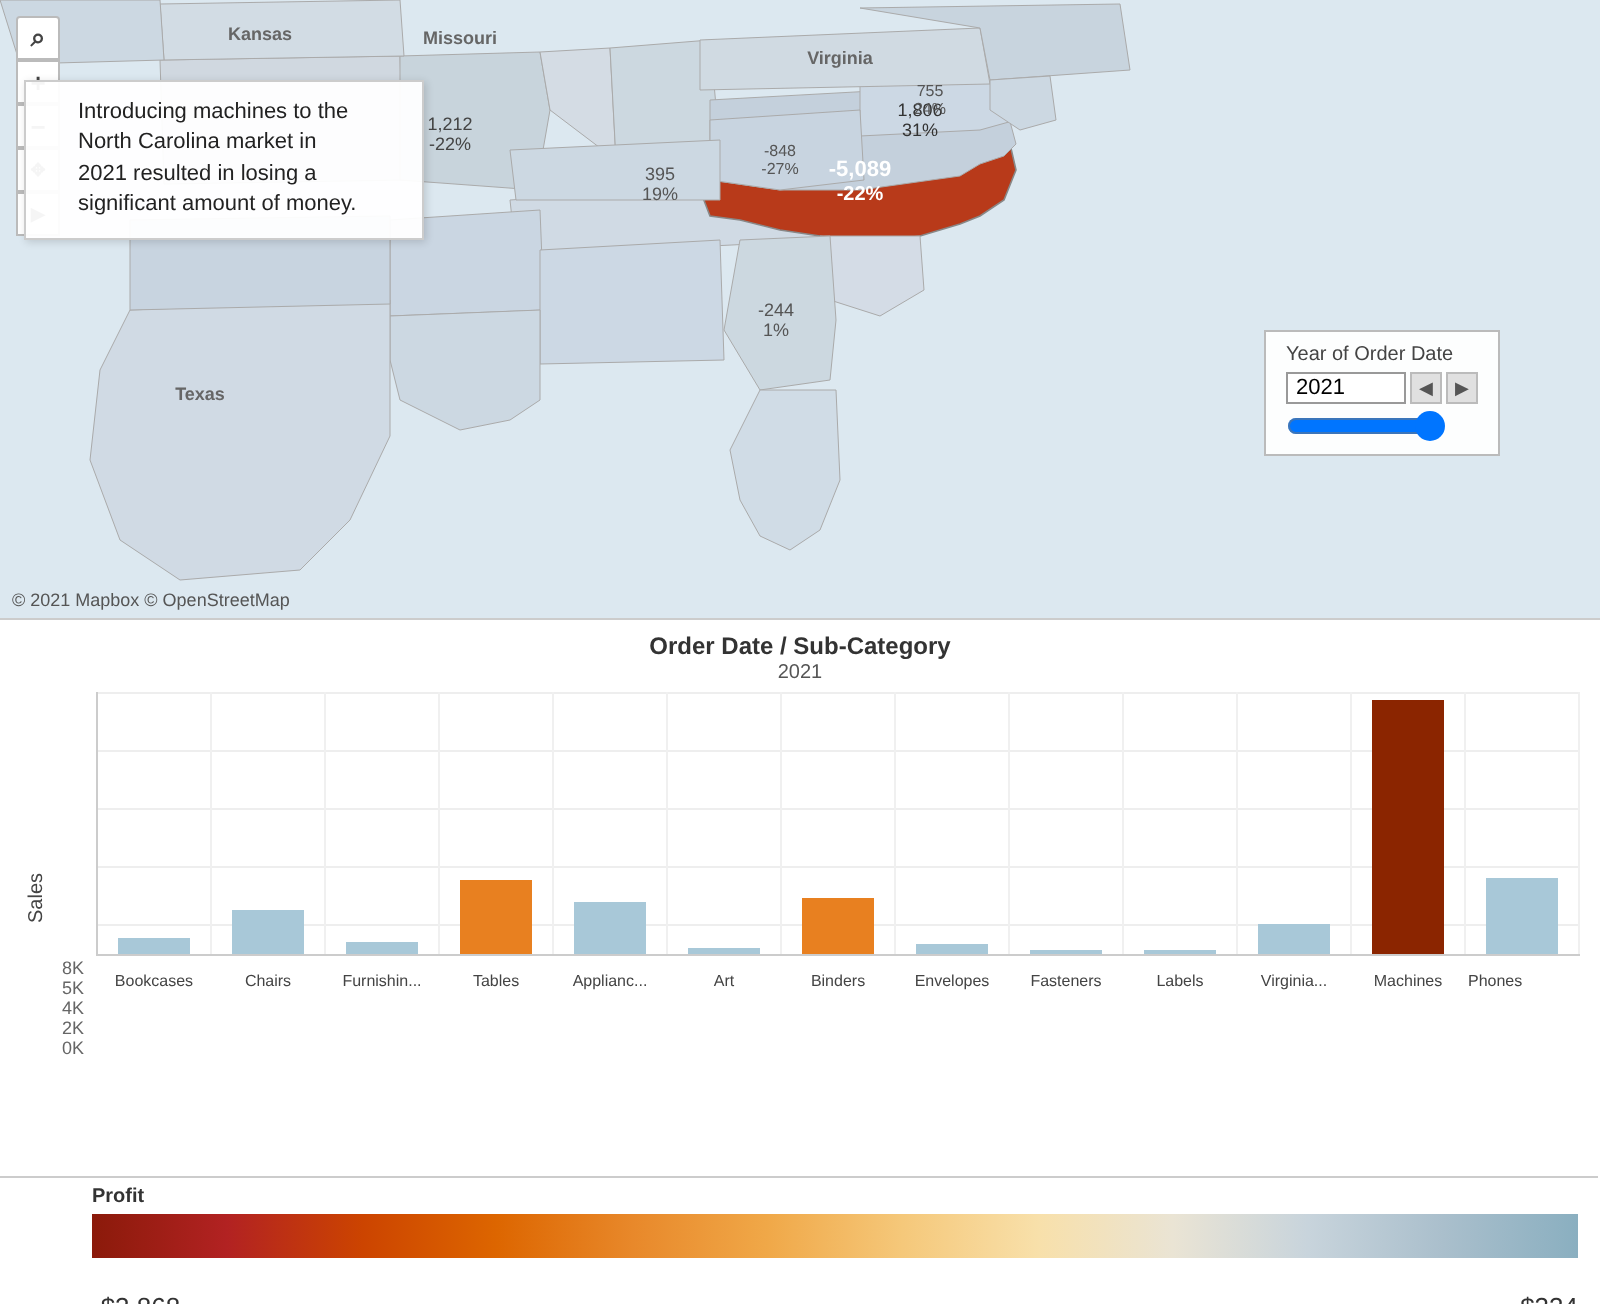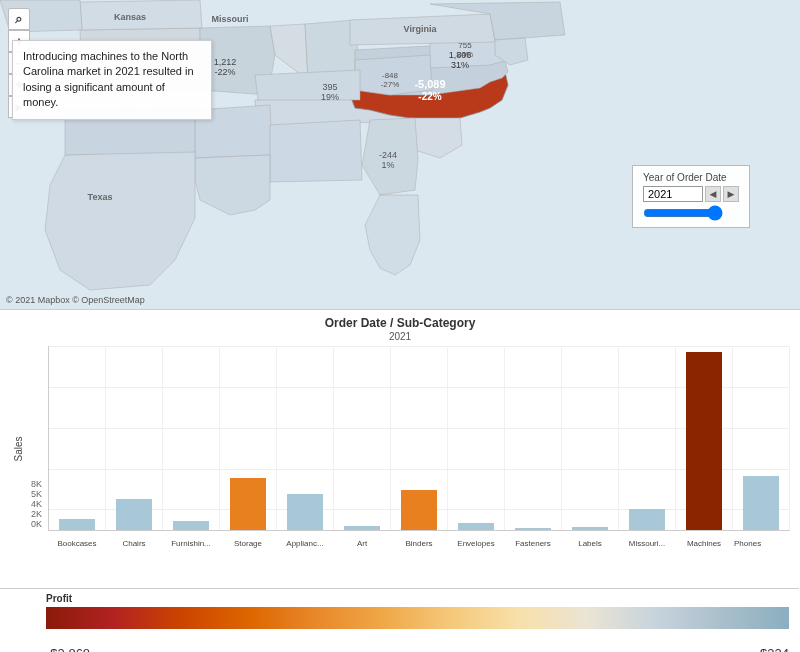--- a/index.html
+++ b/index.html
@@ -46,21 +46,21 @@
     }
     .map-btn:first-child { border-radius: 2px 2px 0 0; }
 
     
     .map-tooltip {
       position: absolute;
       top: 40px;
       left: 12px;
       background: rgba(255,255,255,0.95);
       border: 1px solid #ccc;
-      padding: 8px 10px;
+      padding: 8px 26px;
       width: 200px;
       font-size: 11px;
       line-height: 1.4;
       color: #222;
       box-shadow: 1px 1px 4px rgba(0,0,0,0.15);
       z-index: 20;
     }
 
     
     .year-filter {
@@ -138,21 +138,21 @@
     }
     .chart-subtitle {
       text-align: center;
       font-size: 10px;
       color: #555;
       margin-bottom: 4px;
     }
     .bars-container {
       display: flex;
       align-items: flex-end;
-      height: 185px;
+      height: 132px;
       flex: 1;
       border-left: 1px solid #ccc;
       border-bottom: 1px solid #ccc;
       position: relative;
     }
     
     .grid-lines {
       position: absolute;
       left: 0; right: 0; top: 0; bottom: 0;
       pointer-events: none;
@@ -362,21 +362,21 @@
         <div class="bar-group">
           <div class="bar" style="height: 16.8889%; background: rgb(168, 200, 216); margin-bottom: 0px; position: relative; bottom: 0px;"></div>
           <div class="bar-label" style="position: absolute; bottom: -18px; left: 0px; right: 0px; text-align: center;">Chairs</div>
         </div>
         <div class="bar-group">
           <div class="bar" style="height: 4.66667%; background: rgb(168, 200, 216); margin-bottom: 0px; position: relative; bottom: 0px;"></div>
           <div class="bar-label" style="position: absolute; bottom: -18px; left: 0px; right: 0px; text-align: center;">Furnishin...</div>
         </div>
         <div class="bar-group">
           <div class="bar" style="height: 28.3333%; background: rgb(232, 128, 32); margin-bottom: 0px; position: relative; bottom: 0px;"></div>
-          <div class="bar-label" style="position: absolute; bottom: -18px; left: 0px; right: 0px; text-align: center;">Storage</div>
+          <div class="bar-label" style="position: absolute; bottom: -18px; left: 0px; right: 0px; text-align: center;">Tables</div>
         </div>
         <div class="bar-group">
           <div class="bar" style="height: 19.7778%; background: rgb(168, 200, 216); margin-bottom: 0px; position: relative; bottom: 0px;"></div>
           <div class="bar-label" style="position: absolute; bottom: -18px; left: 0px; right: 0px; text-align: center;">Applianc...</div>
         </div>
         <div class="bar-group">
           <div class="bar" style="height: 2%; background: rgb(168, 200, 216); margin-bottom: 0px; position: relative; bottom: 0px;"></div>
           <div class="bar-label" style="position: absolute; bottom: -18px; left: 0px; right: 0px; text-align: center;">Art</div>
         </div>
         <div class="bar-group">
@@ -390,21 +390,21 @@
         <div class="bar-group">
           <div class="bar" style="height: 1.33333%; background: rgb(168, 200, 216); margin-bottom: 0px; position: relative; bottom: 0px;"></div>
           <div class="bar-label" style="position: absolute; bottom: -18px; left: 0px; right: 0px; text-align: center;">Fasteners</div>
         </div>
         <div class="bar-group">
           <div class="bar" style="height: 1.66667%; background: rgb(168, 200, 216); margin-bottom: 0px; position: relative; bottom: 0px;"></div>
           <div class="bar-label" style="position: absolute; bottom: -18px; left: 0px; right: 0px; text-align: center;">Labels</div>
         </div>
         <div class="bar-group">
           <div class="bar" style="height: 11.6667%; background: rgb(168, 200, 216); margin-bottom: 0px; position: relative; bottom: 0px;"></div>
-          <div class="bar-label" style="position: absolute; bottom: -18px; left: 0px; right: 0px; text-align: center;">Missouri...</div>
+          <div class="bar-label" style="position: absolute; bottom: -18px; left: 0px; right: 0px; text-align: center;">Virginia...</div>
         </div>
         <div class="bar-group">
           <div class="bar" style="height: 96.6667%; background: rgb(139, 37, 0); margin-bottom: 0px; position: relative; bottom: 0px;"></div>
           <div class="bar-label" style="position: absolute; bottom: -18px; left: 0px; right: 0px; text-align: center;">Machines</div>
         </div>
         <div class="bar-group">
           <div class="bar" style="height: 29.1111%; background: rgb(168, 200, 216); margin-bottom: 0px; position: relative; bottom: 0px;"></div>
           <div class="bar-label" style="position: absolute; bottom: -18px; left: 0px; right: 0px; text-align: left;">Phones</div>
         </div>
       </div>

